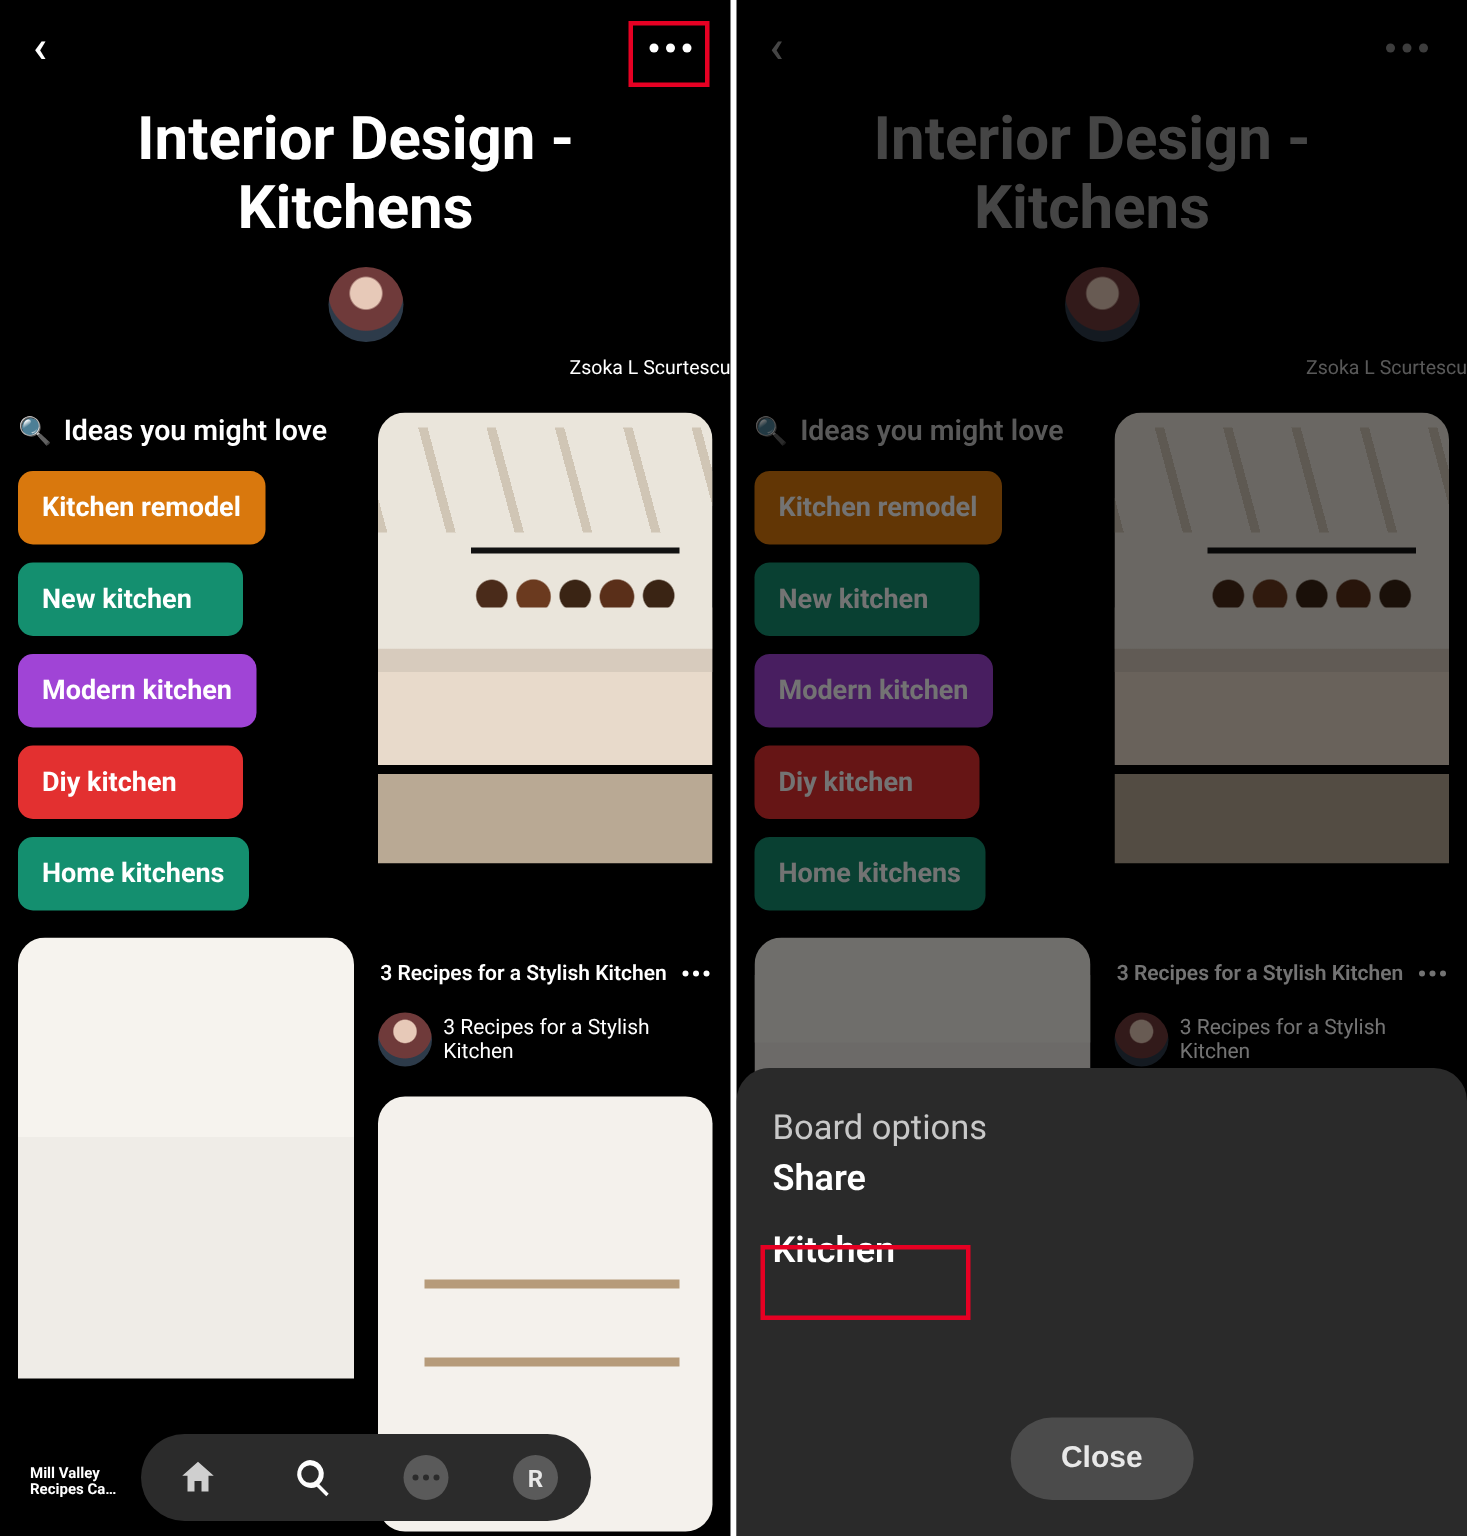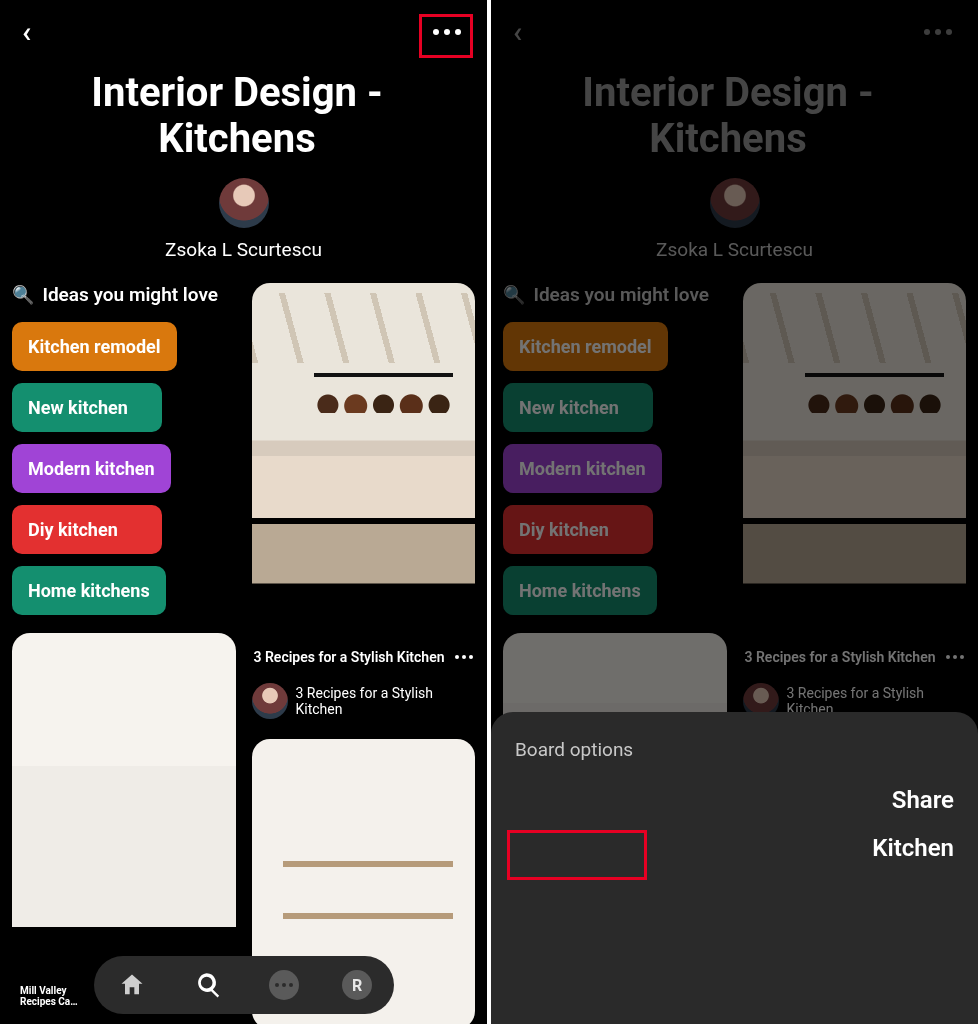--- a/index.html
+++ b/index.html
@@ -57,21 +57,21 @@
     font-weight: 700;
     line-height: 1.15;
     padding: 18px 30px 0 17px;
   }
   .avatar {
     width: 50px; height: 50px; border-radius: 50%;
     margin: 16px auto 10px auto;
     background: radial-gradient(circle at 50% 35%, #e7c9b8 0 25%, #6f3a3a 28% 60%, #2d3b4a 62% 100%);
   }
   .avatar.sm { width: 36px; height: 36px; margin: 0; flex-shrink:0; }
-  .author { text-align: center; font-size: 19px; margin-bottom: 22px; }
+  .author { text-align: right; font-size: 13px; margin-bottom: 22px; }
   .body {
     display: flex;
     gap: 16px;
     padding: 0 12px;
   }
   .col { flex: 1; display: flex; flex-direction: column; gap: 10px; }
   .ideas-head {
     display: flex; align-items: center; gap: 8px;
     font-size: 19px; font-weight: 600; margin-bottom: 6px;
   }
@@ -154,22 +154,22 @@
   .nav-item.badge{border-radius:50%;background:#5a5a5a;width:30px;height:30px;font-weight:700;font-size:16px;color:#e8e8e8;}
   .nav-item.chat{background:#5a5a5a;border-radius:50%;width:30px;height:30px;}
   .nav-item.chat .dots{display:flex;gap:3px;}
   .nav-item.chat .dots span{width:4px;height:4px;border-radius:50%;background:#2b2b2b;}
   
   .sheet{
     position:absolute;left:0;right:0;bottom:0;height:312px;
     background:#2a2a2a;border-top-left-radius:22px;border-top-right-radius:22px;
     padding:26px 24px 20px 24px;color:#e8e8e8;
   }
-  .sheet .label{font-size:19px;color:#c8c8c8;margin-bottom:25px;}
-  .sheet .option{font-size:24px;font-weight:600;margin-bottom:20px;cursor:pointer;color:#fff;text-align:right;}
+  .sheet .label{font-size:23px;color:#c8c8c8;margin-bottom:6px;}
+  .sheet .option{font-size:24px;font-weight:600;margin-bottom:20px;cursor:pointer;color:#fff;}
   .sheet .close-btn{
     position:absolute;left:50%;bottom:24px;transform:translateX(-50%);
     background:#4b4b4b;color:#e8e8e8;font-size:20px;font-weight:700;
     border:none;border-radius:28px;padding:16px 34px;cursor:pointer;
   }
   .shelf::after{
     content:"";position:absolute;left:14%;right:10%;top:42%;height:60px;
     background:
       linear-gradient(#b69b7a,#b69b7a) 0 0/100% 6px no-repeat,
       linear-gradient(#b69b7a,#b69b7a) 0 52px/100% 6px no-repeat;
@@ -304,14 +304,15 @@
         </div>
       </div>
     </div>
   </div>
 
   <div class="sheet">
     <div class="label">Board options</div>
     <div class="option">Share</div>
     <div class="option">Kitchen</div>
     <div class="highlight-box" style="top:118px;left:16px;width:140px;height:50px;"></div>
+    <button class="close-btn">Close</button>
   </div>
 </div>
 
 </body></html>

